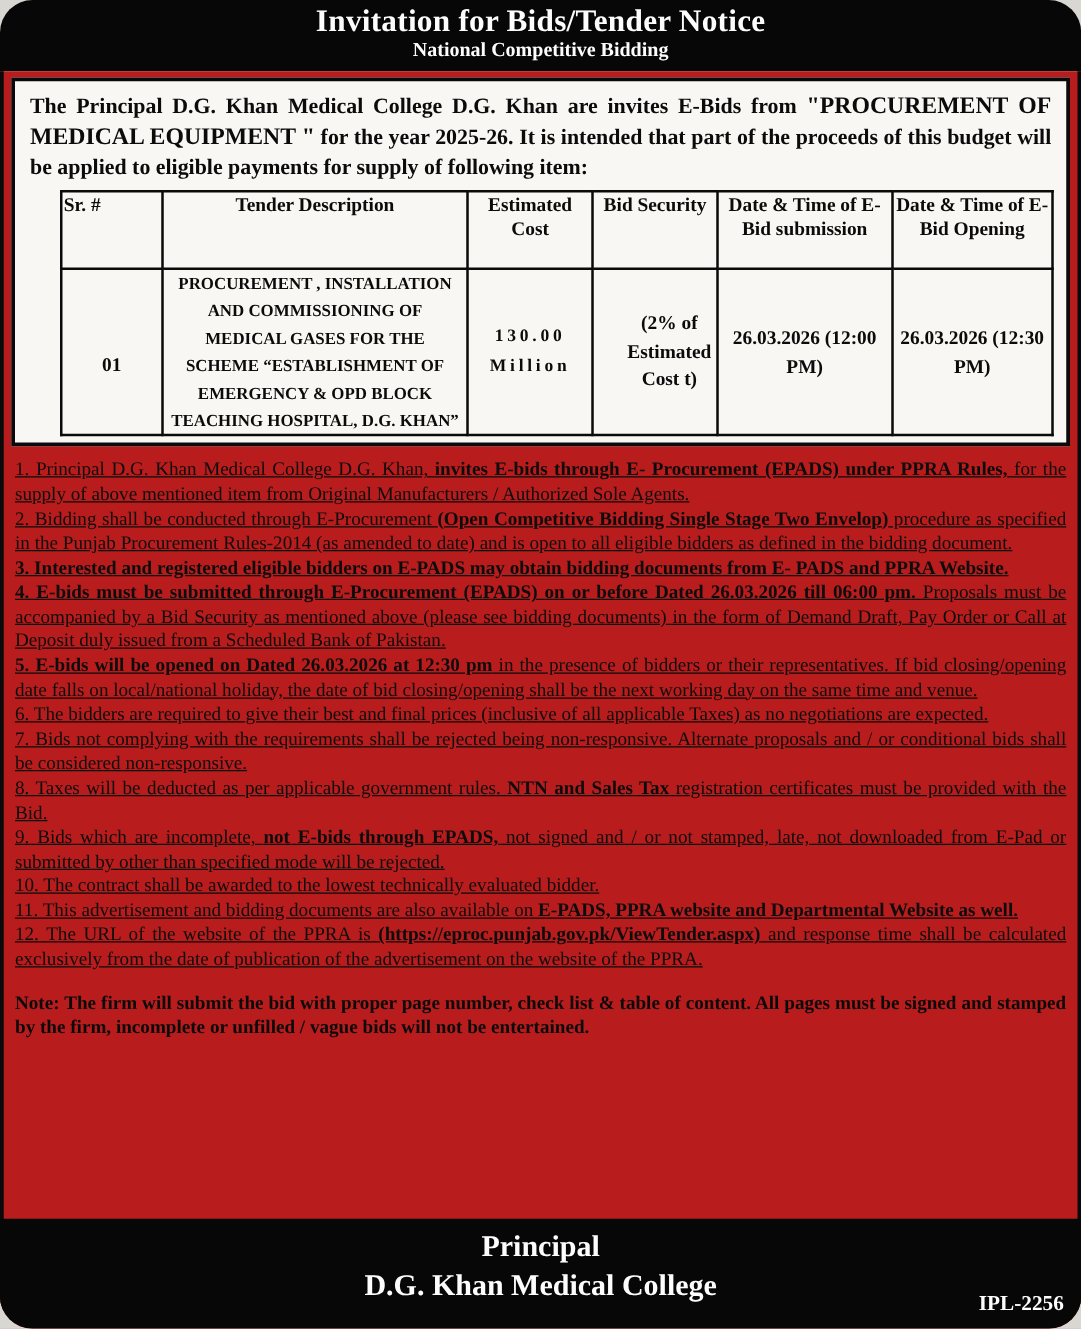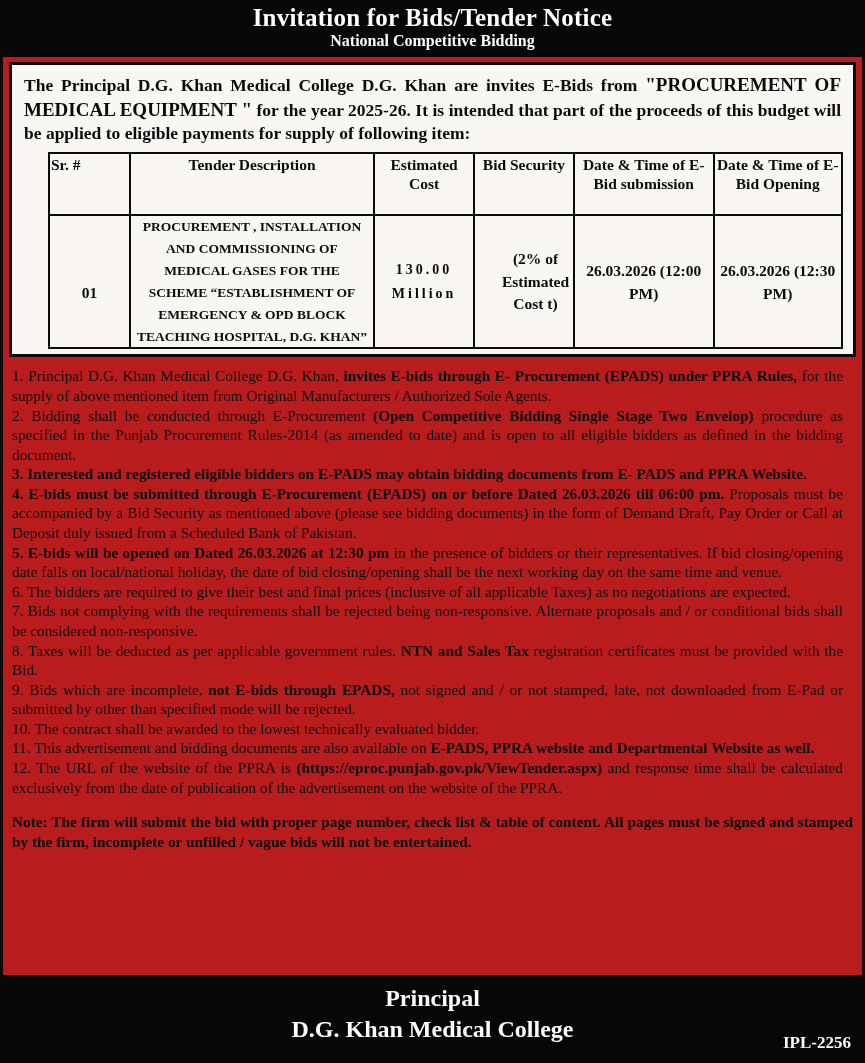--- a/index.html
+++ b/index.html
@@ -1,20 +1,21 @@
 <!DOCTYPE html>
 <html><head>
 <meta charset="utf-8">
 <style>
   html,body{margin:0;padding:0;background:#d9d7d2;}
   .page{
     width:865px;height:1063px;box-sizing:border-box;position:relative;
     background:#f7f6f2;color:#0b0b0b;
     font-family:"Liberation Serif","DejaVu Serif",serif;
     overflow:hidden;
+    border-radius:26px;
   }
   
   .topbar{height:57px;background:#070707;color:#fdfdfd;text-align:center;
     box-sizing:border-box;padding-top:4px;}
   .topbar .title{font-size:25px;font-weight:bold;line-height:1.1;margin:0;letter-spacing:.2px;}
   .topbar .subtitle{font-size:16px;font-weight:bold;line-height:1.15;margin:0;}
   
   .content{height:1030px;box-sizing:border-box;background:#b91c1c;
     border-left:3px solid #0a0a0a;border-right:3px solid #0a0a0a;
     padding:5px 6px 0 6px;}
@@ -29,21 +30,21 @@
   th.h-sr{text-align:left;padding-left:3px;}
   tr.data-row td{height:128px;text-align:center;vertical-align:middle;font-weight:bold;}
   td.c-sr{vertical-align:top;padding-top:24px;font-size:15.5px;}
   td.c-desc{font-size:13.5px;line-height:1.62;padding:0 5px;}
   td.c-cost{font-size:14px;letter-spacing:3px;line-height:1.7;}
   td.c-sec{font-size:15.5px;line-height:1.45;padding-left:24px;}
   td.c-date{font-size:15.5px;line-height:1.5;}
   tr.note-row td{font-size:16px;font-weight:bold;text-align:justify;
     padding:3px 8px 6px 8px;line-height:1.28;}
   
-  .terms{margin:9px 13px 0 3px;}
+  .terms{margin:9px 3px 0 3px;text-decoration:underline;}
   .terms .term{font-size:15.3px;line-height:1.28;text-align:justify;margin:0;color:#0d0d0d;}
   .terms .term .b,.b{font-weight:bold;}
   .footer-note{margin:15px 3px 0 3px;font-size:15.3px;font-weight:bold;
     line-height:1.3;text-align:justify;}
   
   .bottombar{position:absolute;left:0;right:0;bottom:0;height:88px;background:#070707;
     color:#fdfdfd;text-align:center;box-sizing:border-box;padding-top:8px;}
   .sig-line{font-size:24px;font-weight:bold;line-height:1.3;}
   .ref{position:absolute;right:14px;bottom:10px;font-size:17px;font-weight:bold;}
 </style>

